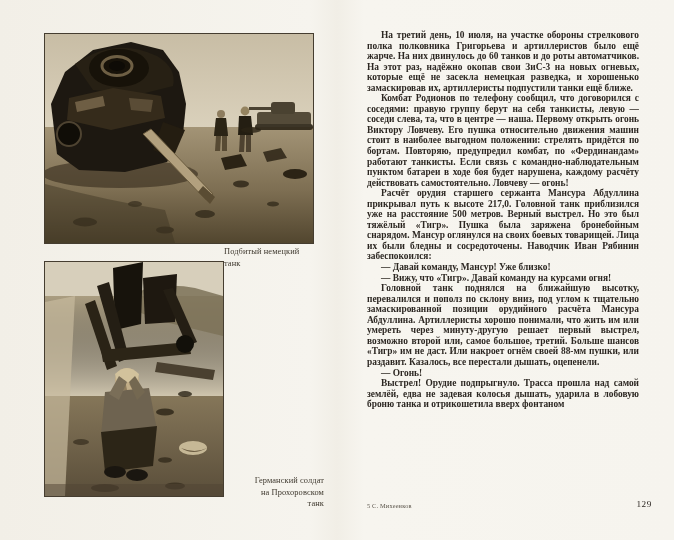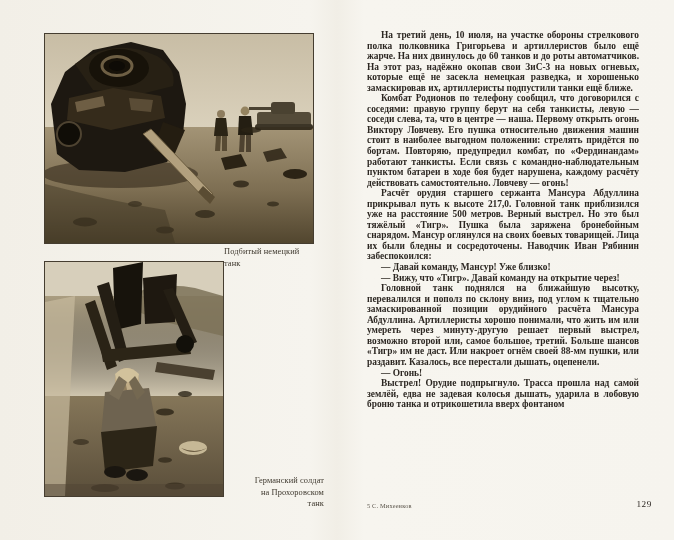--- a/index.html
+++ b/index.html
@@ -231,21 +231,21 @@
       <div>танк</div>
     </div>
   </div>
 
   <div class="page page-right">
     <div class="body-text" lang="ru">
       <p>На третий день, 10 июля, на участке обороны стрелкового полка полковника Григорьева и артиллеристов было ещё жарче. На них двинулось до 60 танков и до роты автоматчиков. На этот раз, надёжно окопав свои ЗиС-3 на новых огневых, которые ещё не засекла немецкая разведка, и хорошенько замаскировав их, артиллеристы подпустили танки ещё ближе.</p>
       <p>Комбат Родионов по телефону сообщил, что договорился с соседями: правую группу берут на себя танкисты, левую — соседи слева, та, что в центре — наша. Первому открыть огонь Виктору Ловчеву. Его пушка относительно движения машин стоит в наиболее выгодном положении: стрелять придётся по бортам. Повторяю, предупредил комбат, по «Фердинандам» работают танкисты. Если связь с командно-наблюдательным пунктом батареи в ходе боя будет нарушена, каждому расчёту действовать самостоятельно. Ловчеву — огонь!</p>
       <p>Расчёт орудия старшего сержанта Мансура Абдуллина прикрывал путь к высоте 217,0. Головной танк приблизился уже на расстояние 500 метров. Верный выстрел. Но это был тяжёлый «Тигр». Пушка была заряжена бронебойным снарядом. Мансур оглянулся на своих боевых товарищей. Лица их были бледны и сосредоточены. Наводчик Иван Рябинин забеспокоился:</p>
       <p>— Давай команду, Мансур! Уже близко!</p>
-      <p>— Вижу, что «Тигр». Давай команду на открытие через!</p>
+      <p>— Вижу, что «Тигр». Давай команду на курсами огня!</p>
       <p>Головной танк поднялся на ближайшую высотку, перевалился и пополз по склону вниз, под углом к тщательно замаскированной позиции орудийного расчёта Мансура Абдуллина. Артиллеристы хорошо понимали, что жить им или умереть через минуту-другую решает первый выстрел, возможно второй или, самое большое, третий. Больше шансов «Тигр» им не даст. Или накроет огнём своей 88-мм пушки, или раздавит. Казалось, все перестали дышать, оцепенели.</p>
       <p>— Огонь!</p>
       <p>Выстрел! Орудие подпрыгнуло. Трасса прошла над самой землёй, едва не задевая колосья дышать, ударила в лобовую броню танка и отрикошетила вверх фонтаном</p>
     </div>
     <div class="print-signature">5 С. Михеенков</div>
     <div class="page-number">129</div>
   </div>
 
 </div>
 

